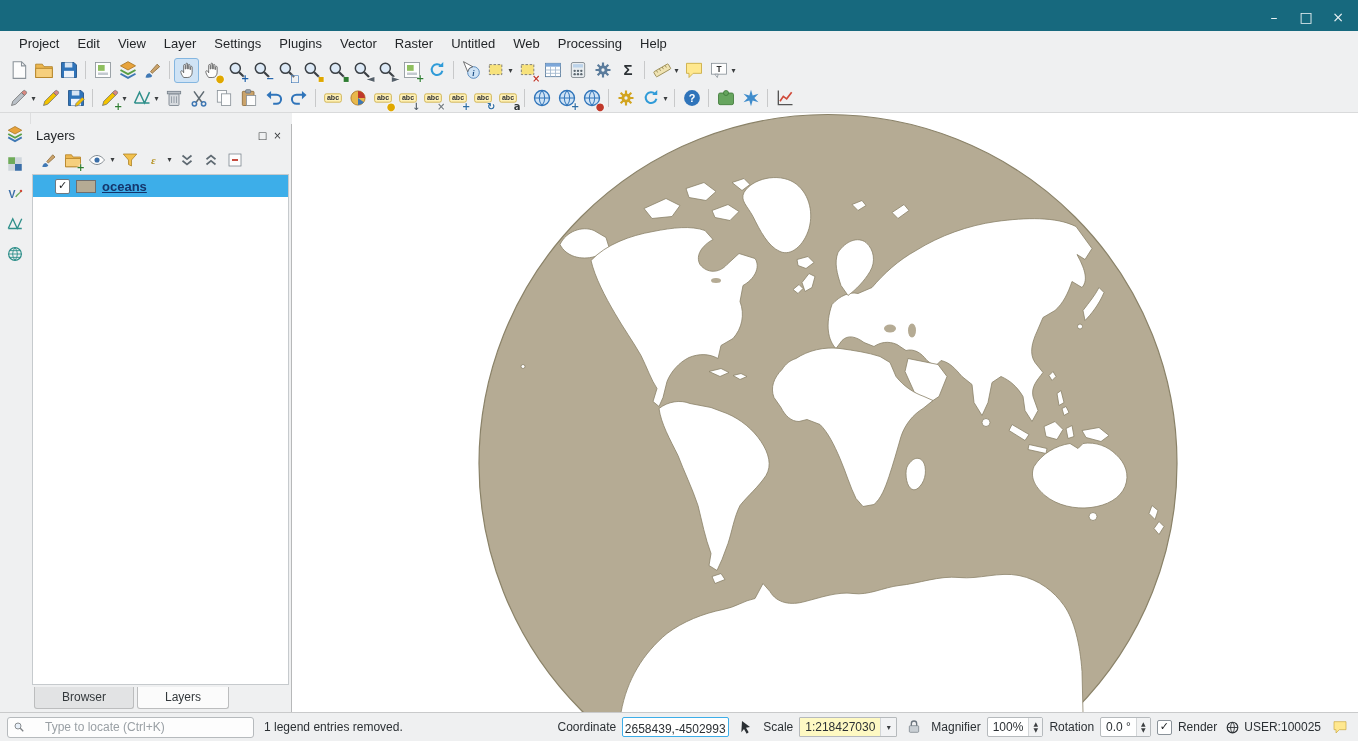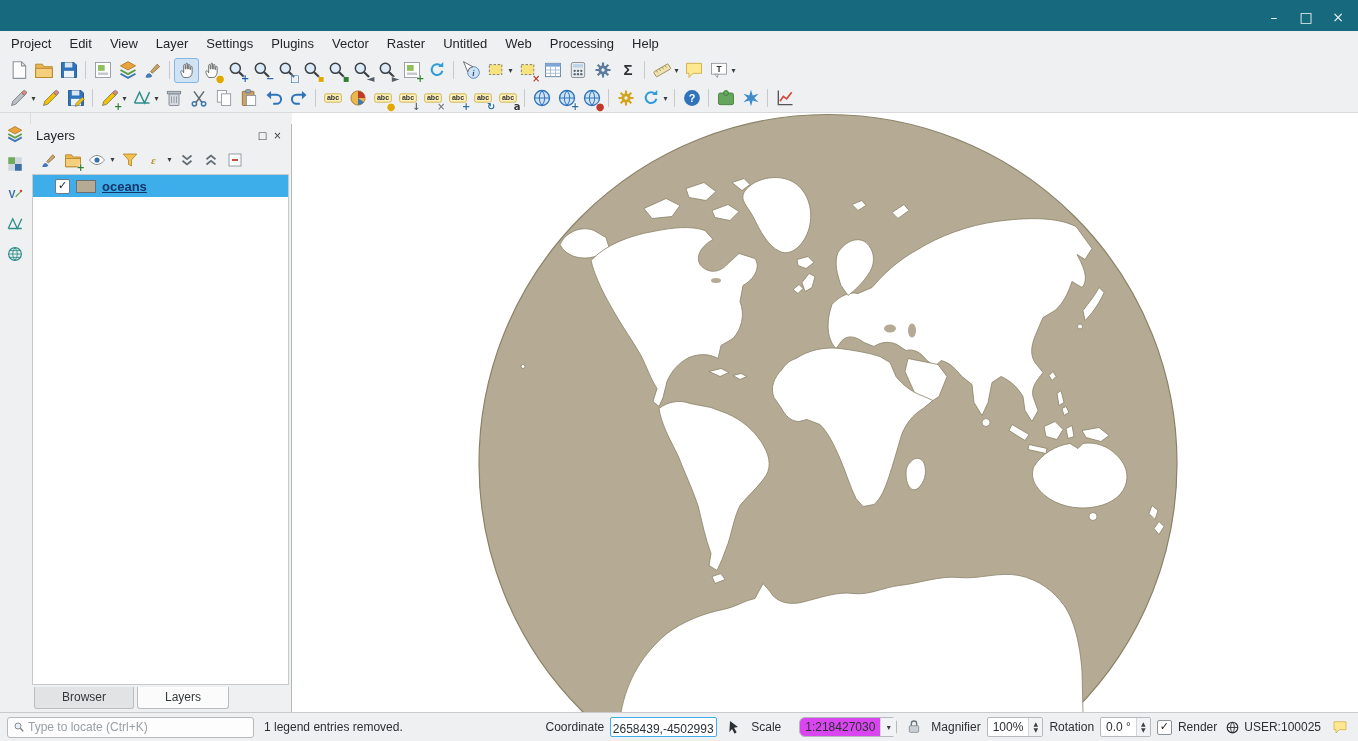--- a/index.html
+++ b/index.html
@@ -10,21 +10,21 @@
   }
   
   .titlebar{position:absolute;top:0;left:0;right:0;height:31px;
     background:var(--titlebar,#17697e);display:flex;align-items:center;justify-content:center;}
   .titlebar .title{color:#fff;font-size:14px;font-weight:bold;}
   .win-controls{position:absolute;right:6px;top:0;height:31px;display:flex;align-items:center;gap:4px;}
   .win-btn{width:28px;height:24px;border:none;background:transparent;color:#eaf2f4;
     font-size:14px;line-height:24px;text-align:center;font-family:"DejaVu Sans",sans-serif;cursor:default;}
   
   .menubar{position:absolute;top:31px;left:0;right:0;height:25px;background:#eff0f1;
-    display:flex;align-items:center;padding-left:2px;border-bottom:1px solid #e2e3e4;}
+    display:flex;align-items:center;padding-left:10px;border-bottom:1px solid #e2e3e4;}
   .menu-item{font-size:13px;padding:3px 9px;border-radius:2px;}
   
   .toolbar{position:absolute;left:0;right:0;height:28px;display:flex;align-items:center;
     background:#eff0f1;padding-left:6px;}
   #toolbar1{top:56px;}
   #toolbar2{top:84px;border-bottom:1px solid #d9dadb;}
   .tbtn{width:25px;height:25px;flex:0 0 auto;display:flex;align-items:center;justify-content:center;
     background:transparent;border:1px solid transparent;border-radius:3px;padding:0;position:relative;}
   .tbtn.active{background:#cfe3f5;border-color:#84b6e0;}
   .tbtn .ic{position:relative;width:20px;height:20px;display:block;}
@@ -64,32 +64,32 @@
     border-radius:0 0 3px 3px;background:#e2e3e4;color:#33383b;}
   .tab.active{background:#fbfbfb;}
   
   .map{position:absolute;left:292px;top:113px;right:0;bottom:28px;background:#ffffff;overflow:hidden;}
   .map svg{position:absolute;left:0;top:0;width:100%;height:100%;}
   
   .statusbar{position:absolute;left:0;right:0;bottom:0;height:28px;background:#eff0f1;
     border-top:1px solid #c9cacb;display:flex;align-items:center;padding:0 7px;gap:6px;
     font-size:12px;color:#2b3034;}
   .locate{width:235px;height:19px;border:1px solid #b6babd;border-radius:3px;background:#fdfdfd;
-    display:flex;align-items:center;padding:0 5px;gap:3px;flex:0 0 auto;}
+    display:flex;align-items:center;padding:0 5px;gap:20px;flex:0 0 auto;}
   .locate svg{width:12px;height:12px;opacity:.65;}
   .locate .placeholder{color:#9aa0a5;font-size:12px;}
   .msg{margin-left:4px;white-space:nowrap;}
   .spacer{flex:1;}
   .lbl{white-space:nowrap;}
   .field{height:18px;border:1px solid #3daee9;background:#fff;border-radius:2px;
     display:flex;align-items:flex-end;justify-content:center;padding:0 5px;font-size:12px;}
   .coord{width:95px;}
   .tcursor{display:inline-block;width:1px;height:12px;background:#222;margin-left:1px;}
-  .combo{height:18px;border:1px solid #b6babd;background:#d946ef;border-radius:6px;
-    display:flex;align-items:center;font-size:12px;margin-left:12px;}
+  .combo{height:18px;border:1px solid #b6babd;background:#fef9c3;border-radius:1px;
+    display:flex;align-items:center;font-size:12px;}
   .combo .val{padding:0 5px;}
   .combo .arrow{width:15px;align-self:stretch;border-left:1px solid #d3d6d8;background:#f2f3f4;
     display:flex;align-items:center;justify-content:center;font-size:8px;color:#3b3e40;
     font-family:"DejaVu Sans",sans-serif;}
   .spin{height:18px;border:1px solid #b6babd;background:#fff;border-radius:2px;
     display:flex;align-items:center;font-size:12px;}
   .spin .val{padding:0 5px;}
   .spin .arrows{width:13px;align-self:stretch;border-left:1px solid #d3d6d8;background:#f2f3f4;
     display:flex;flex-direction:column;align-items:center;justify-content:center;line-height:6px;}
   .spin .arrows span{font-size:6px;color:#3b3e40;font-family:"DejaVu Sans",sans-serif;}

